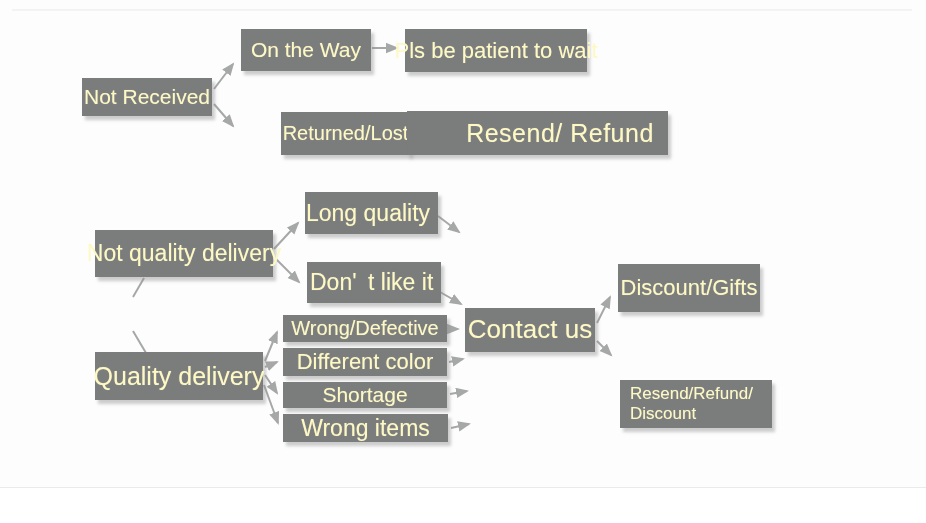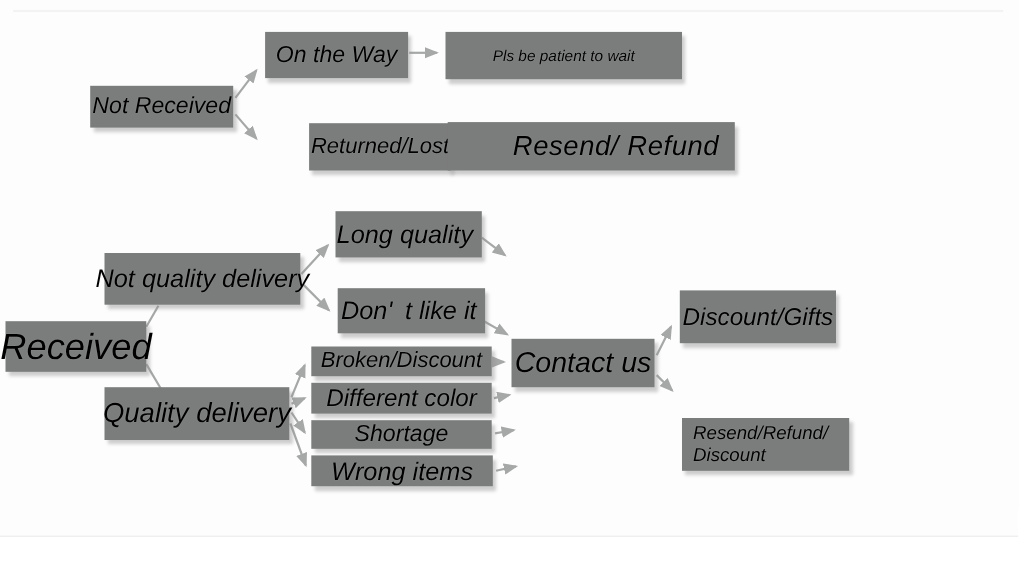--- a/index.html
+++ b/index.html
@@ -12,34 +12,33 @@
   }
   
   .hairline{position:absolute;background:#efefef;}
   #hairline-top{left:12px;top:9px;width:900px;height:2px;background:#f3f3f3;}
   #hairline-bottom{left:0;top:487px;width:926px;height:1px;background:#ebebeb;}
   .photo-tint{position:absolute;left:0;top:0;width:926px;height:487px;background:#fdfdfd;}
 
   .node{
     position:absolute;
     background:#7b7c7c;
-    color:#000000;
+    color:#fef9c3;
     display:flex;
     align-items:center;
     justify-content:center;
     text-align:center;
     box-shadow:3px 4px 3px rgba(145,145,145,0.45);
     line-height:1.05;
     text-shadow:0 0 1px rgba(255,255,255,0.35);
     white-space:nowrap;
-    font-style:italic;
   }
   #node-not-received        {left:82px;  top:78px;  width:130px; height:38px; font-size:21px;}
   #node-on-the-way          {left:241px; top:29px;  width:130px; height:42px; font-size:21px;}
-  #node-pls-wait            {left:405px; top:29px;  width:215px; height:43px; font-size:14px;}
+  #node-pls-wait            {left:405px; top:29px;  width:182px; height:43px; font-size:22px;}
   #node-returned-lost       {left:239px; top:112px; width:129px; height:43px; font-size:20px;margin-left:42px;}
   #node-resend-refund       {left:407px; top:111px; width:216px; height:44px; font-size:25px; font-weight:500; letter-spacing:0.5px;padding-left:45px;}
   #node-received            {left:5px;   top:292px; width:128px; height:46px; font-size:33px;}
   #node-not-quality-problem {left:95px;  top:230px; width:178px; height:47px; font-size:23px;}
   #node-quality-problem     {left:95px;  top:352px; width:168px; height:48px; font-size:25px;}
   #node-long-delivery       {left:305px; top:192px; width:132px; height:42px; font-size:23px; justify-content:flex-start; padding-left:1px;}
   #node-dont-like-it        {left:307px; top:262px; width:131px; height:41px; font-size:23px; justify-content:flex-start; padding-left:3px;}
   #node-broken-defective    {left:283px; top:315px; width:164px; height:27px; font-size:20px;}
   #node-different-color     {left:283px; top:348px; width:164px; height:28px; font-size:22px;}
   #node-shortage            {left:283px; top:382px; width:164px; height:26px; font-size:21px;}
@@ -95,26 +94,25 @@
       <line x1="597" y1="341" x2="611" y2="355" marker-end="url(#ah)"></line>
     </g>
   </svg>
 
   <div class="node" id="node-not-received">Not Received</div>
   <div class="node" id="node-on-the-way">On the Way</div>
   <div class="node" id="node-pls-wait">Pls be patient to wait</div>
   <div class="node" id="node-returned-lost">Returned/Lost</div>
   <div class="node" id="node-resend-refund">Resend/ Refund</div>
 
-  <div class="node" id="node-received">Received</div>
   <div class="node" id="node-not-quality-problem">Not quality delivery</div>
   <div class="node" id="node-quality-problem">Quality delivery</div>
   <div class="node" id="node-long-delivery">Long quality</div>
   <div class="node" id="node-dont-like-it">Don' t like it</div>
-  <div class="node" id="node-broken-defective">Broken/Discount</div>
+  <div class="node" id="node-broken-defective">Wrong/Defective</div>
   <div class="node" id="node-different-color">Different color</div>
   <div class="node" id="node-shortage">Shortage</div>
   <div class="node" id="node-wrong-items">Wrong items</div>
 
   <div class="node" id="node-contact-us">Contact us</div>
   <div class="node" id="node-discount-gifts">Discount/Gifts</div>
   <div class="node" id="node-resend-refund-discount">
     <span>Resend/Refund/</span>
     <span>Discount</span>
   </div>

